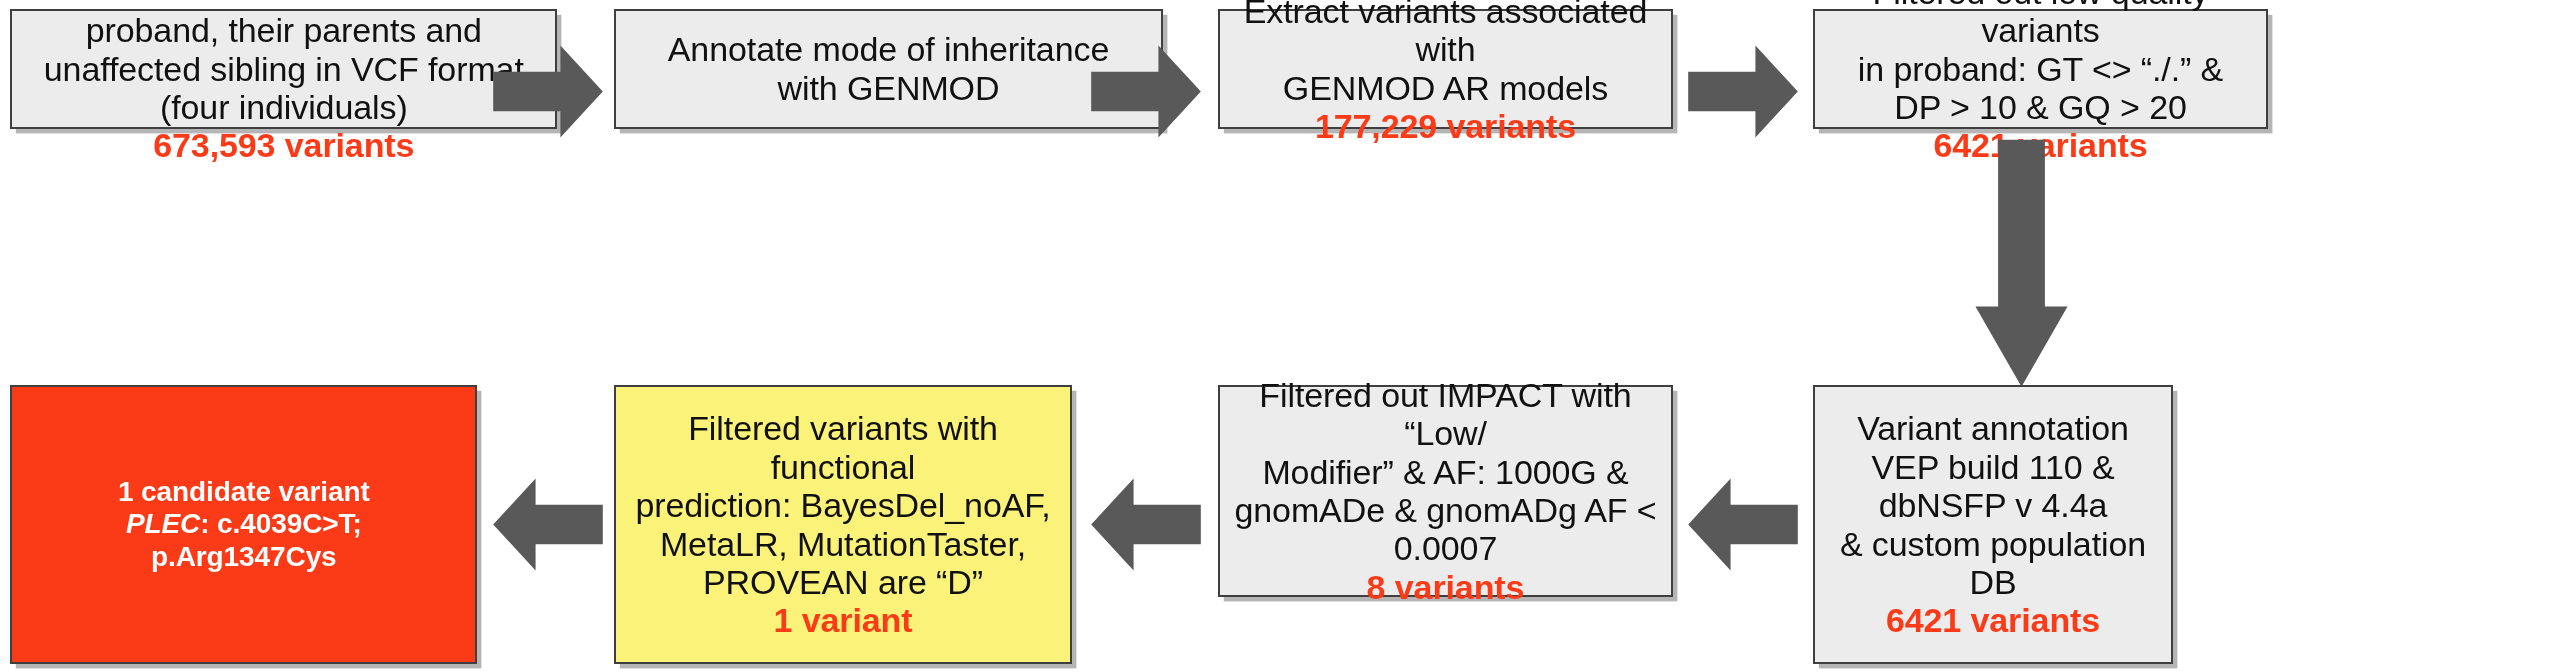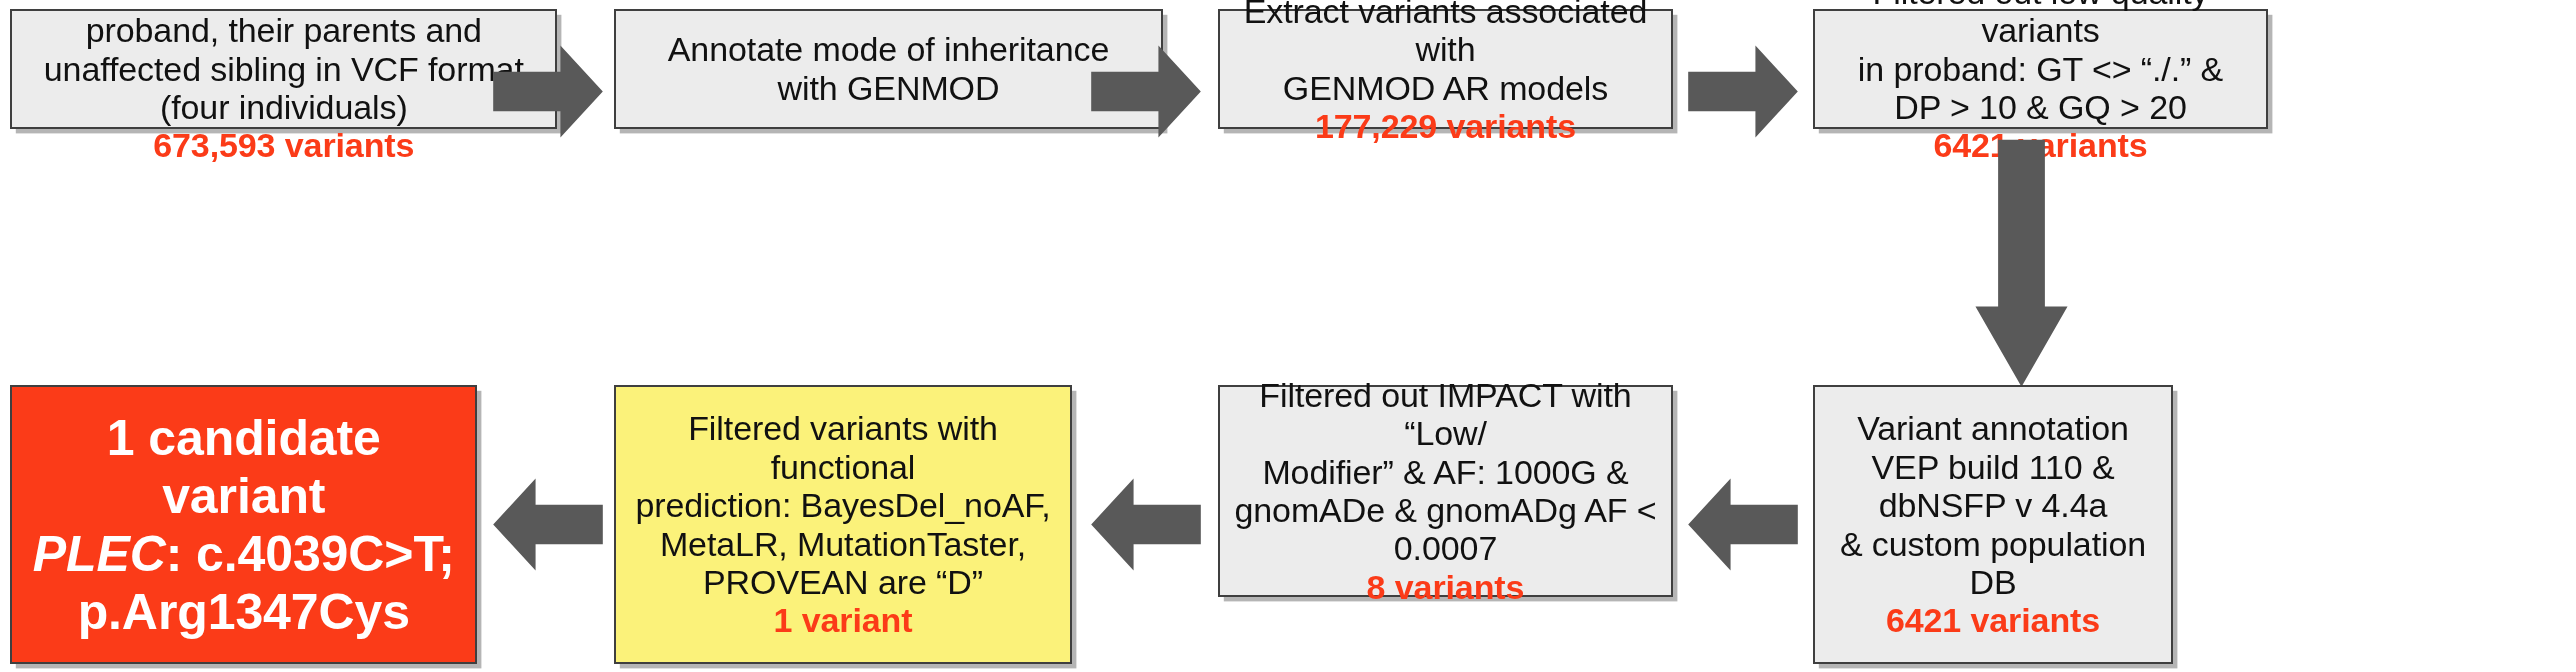--- a/index.html
+++ b/index.html
@@ -23,21 +23,21 @@
   }
   .node .txt{
     font-size:34px;
     line-height:1.13;
     color:#111111;
     letter-spacing:-0.1px;
     width:100%;
   }
   .node.yellow{background:#fbf27a;}
   .node.red{background:#fb3b18;border-color:#3f3f3f;}
-  .node.red .txt{color:#ffffff;font-weight:bold;font-size:50px;line-height:1.16;}
+  .node.red .txt{color:#ffffff;font-weight:bold;font-size:28px;line-height:1.16;}
 
   .count{color:#fb3b18;font-weight:bold;display:block;}
   .b{font-weight:normal;}
   .it{font-style:italic;}
 
   
   #n1{left:10.3px;  top:8.8px; width:547px; height:120px;}
   #n2{left:614px; top:8.8px; width:549px; height:120px;text-align:center;}
   #n3{left:1218px;top:8.8px; width:455px; height:120px;justify-content:flex-end;}
   #n4{left:1813px;top:8.8px; width:455px; height:120px;}

